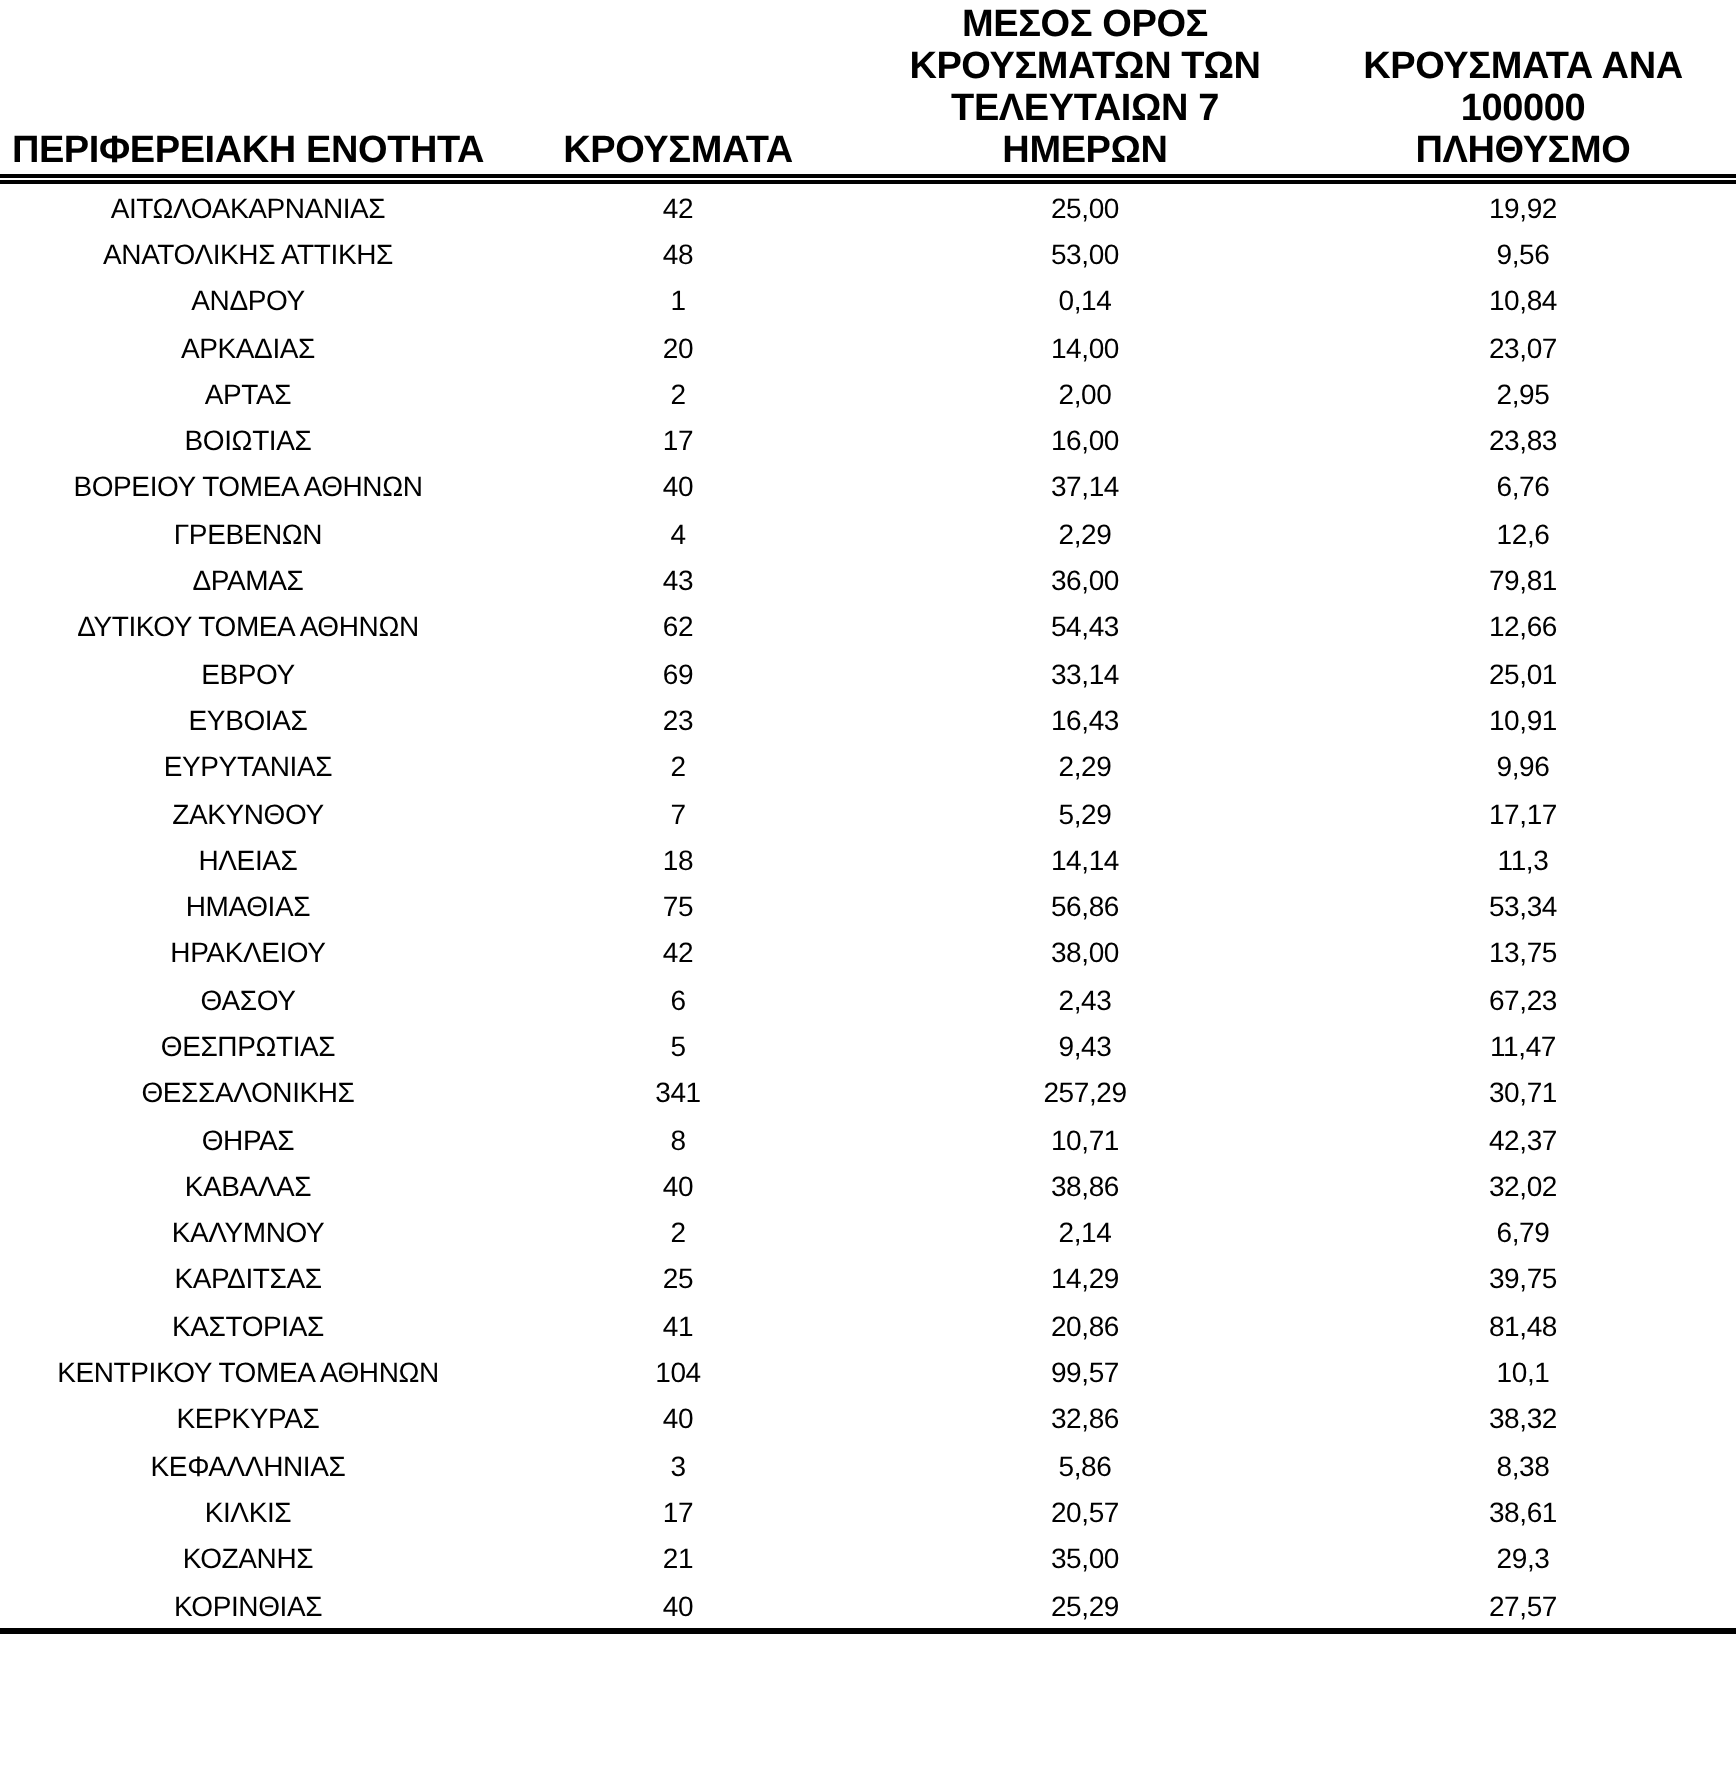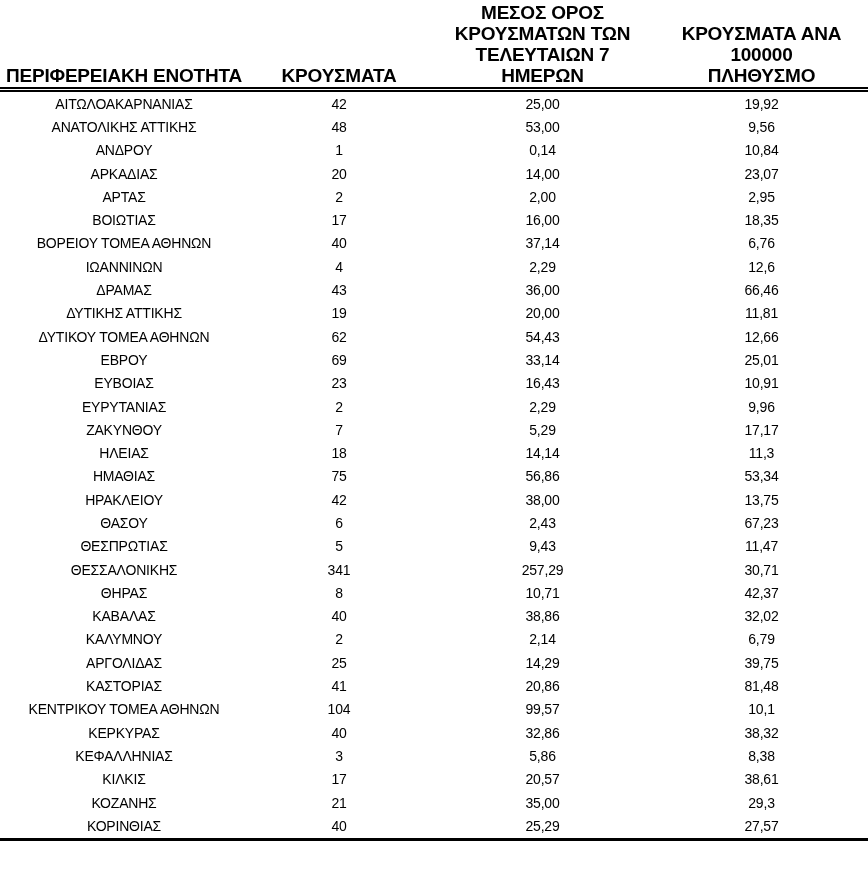--- a/index.html
+++ b/index.html
@@ -109,50 +109,44 @@
           <td>2</td>
           <td>2,00</td>
           <td>2,95</td>
         </tr>
 
 
         <tr>
           <td>ΒΟΙΩΤΙΑΣ</td>
           <td>17</td>
           <td>16,00</td>
-          <td>18,35</td>
+          <td>23,83</td>
         </tr>
 
         <tr>
           <td>ΒΟΡΕΙΟΥ ΤΟΜΕΑ ΑΘΗΝΩΝ</td>
           <td>40</td>
           <td>37,14</td>
           <td>6,76</td>
         </tr>
 
         <tr>
-          <td>ΙΩΑΝΝΙΝΩΝ</td>
+          <td>ΓΡΕΒΕΝΩΝ</td>
           <td>4</td>
           <td>2,29</td>
           <td>12,6</td>
         </tr>
 
         <tr>
           <td>ΔΡΑΜΑΣ</td>
           <td>43</td>
           <td>36,00</td>
-          <td>66,46</td>
-        </tr>
-
-        <tr>
-          <td>ΔΥΤΙΚΗΣ ΑΤΤΙΚΗΣ</td>
-          <td>19</td>
-          <td>20,00</td>
-          <td>11,81</td>
-        </tr>
+          <td>79,81</td>
+        </tr>
+
 
         <tr>
           <td>ΔΥΤΙΚΟΥ ΤΟΜΕΑ ΑΘΗΝΩΝ</td>
           <td>62</td>
           <td>54,43</td>
           <td>12,66</td>
         </tr>
 
         <tr>
           <td>ΕΒΡΟΥ</td>
@@ -240,21 +234,21 @@
         </tr>
 
         <tr>
           <td>ΚΑΛΥΜΝΟΥ</td>
           <td>2</td>
           <td>2,14</td>
           <td>6,79</td>
         </tr>
 
         <tr>
-          <td>ΑΡΓΟΛΙΔΑΣ</td>
+          <td>ΚΑΡΔΙΤΣΑΣ</td>
           <td>25</td>
           <td>14,29</td>
           <td>39,75</td>
         </tr>
 
         <tr>
           <td>ΚΑΣΤΟΡΙΑΣ</td>
           <td>41</td>
           <td>20,86</td>
           <td>81,48</td>

